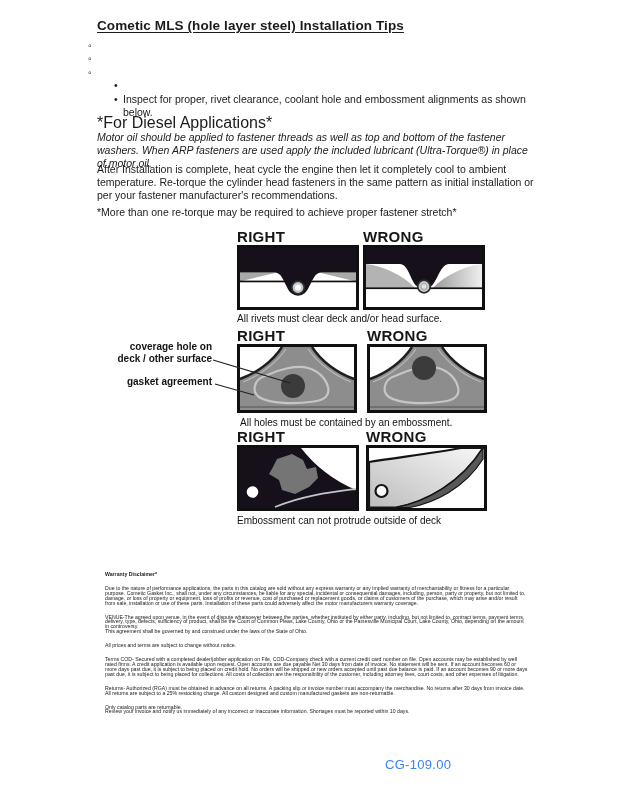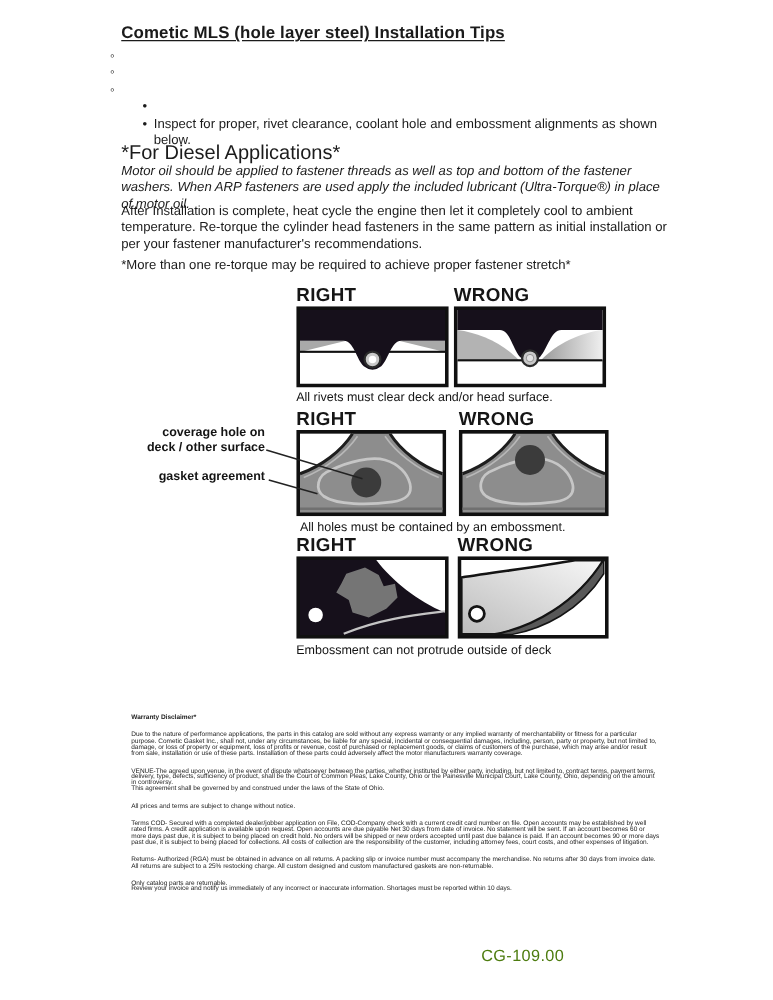--- a/index.html
+++ b/index.html
@@ -29,21 +29,21 @@
   .cap{font-size:10px;font-weight:normal;line-height:13px;color:#141414;}
   .ann{font-size:10px;font-weight:bold;line-height:11.5px;text-align:right;color:#141414;}
   svg{display:block;}
 
   
   .legal{left:105px;top:572px;width:424px;font-size:5.2px;line-height:4.9px;color:#222;}
   .legal .lh{font-weight:bold;margin:0 0 9px 0;}
   .legal p{margin:0 0 9px 0;}
   .legal p.tight{margin:0;}
 
-  .page-num{left:385px;top:757px;font-size:13px;letter-spacing:.3px;color:#4d7c0f;}
+  .page-num{left:385px;top:757px;font-size:13px;letter-spacing:.3px;color:#3b82f6;}
 </style>
 </head>
 <body>
 
 <div>
 
   <div class="abs doc-title">Cometic MLS (hole layer steel) Installation Tips</div>
 
   <div class="abs bullets">
     <div class="bullet">

